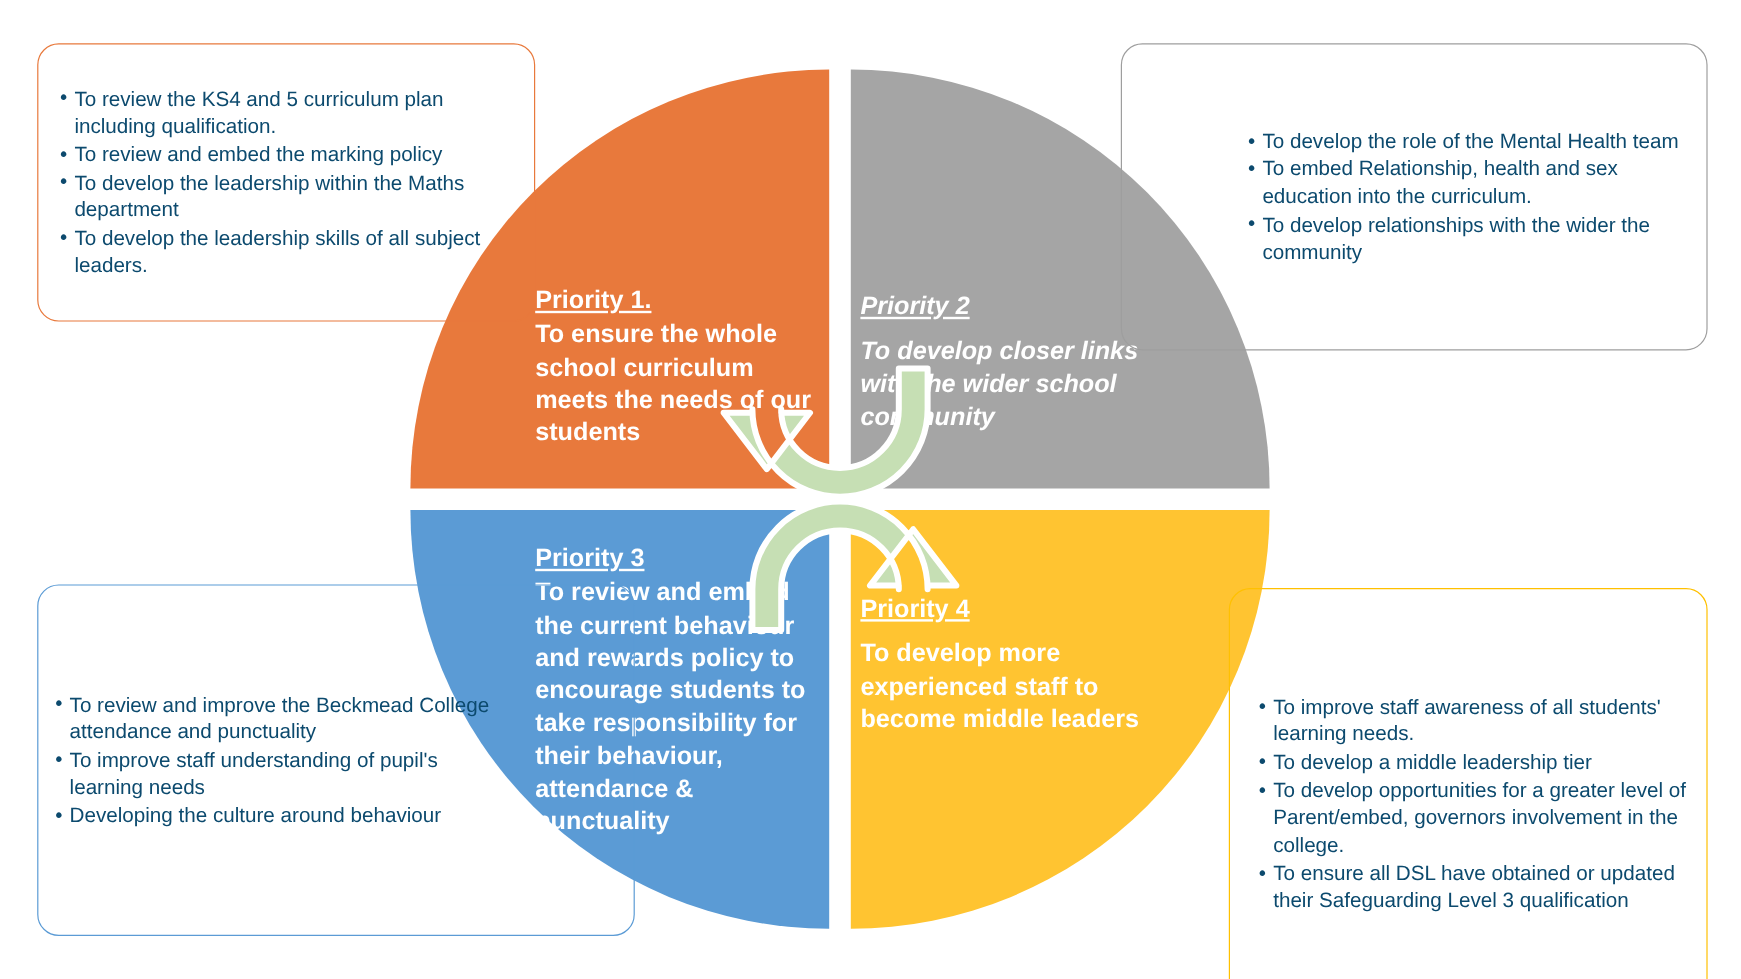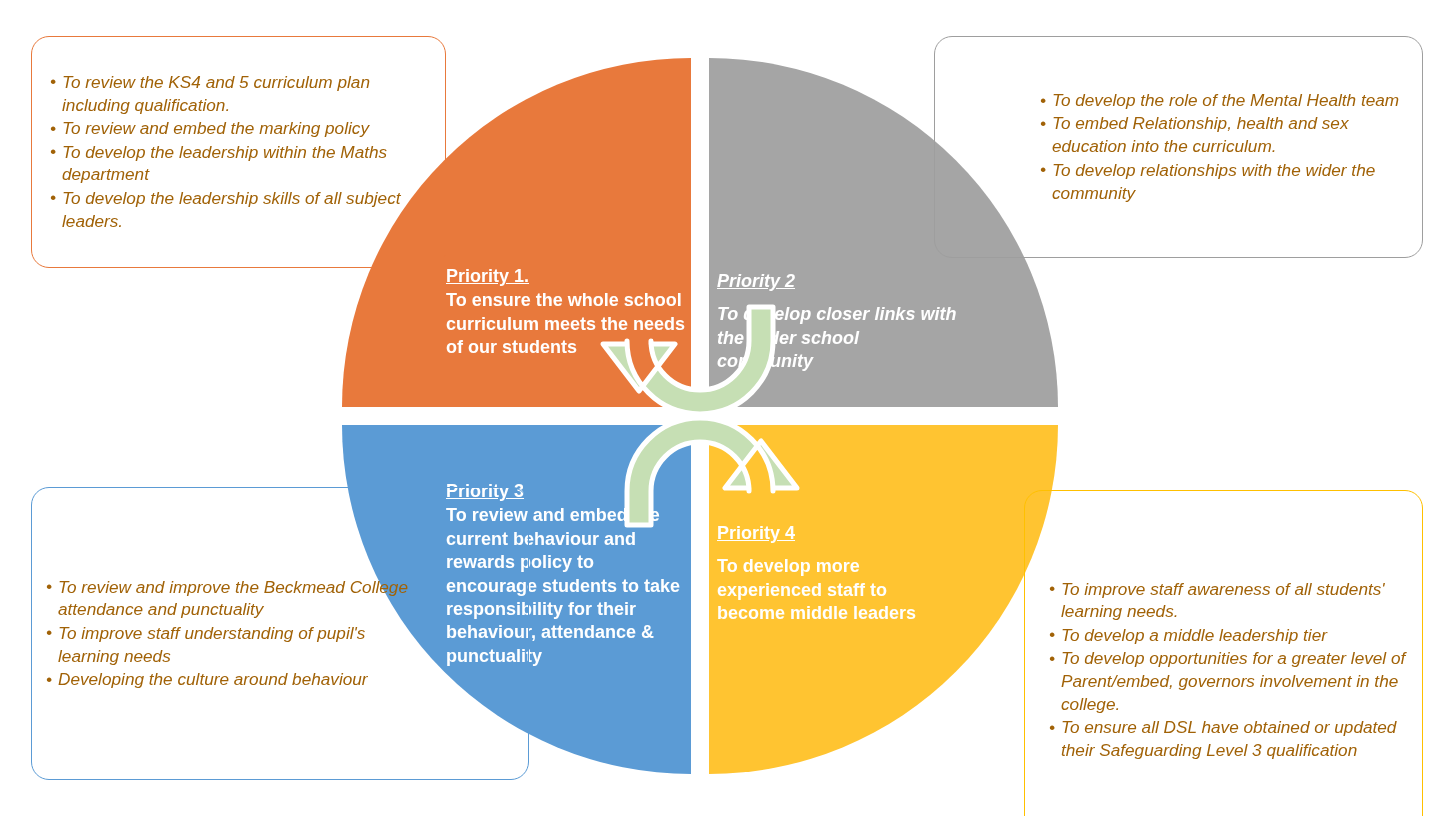--- a/index.html
+++ b/index.html
@@ -36,38 +36,37 @@
     width: 100%;
     padding: 0 14px 0 18px;
   }
   .bullet-list {
     list-style: none;
     margin: 0;
     padding: 0;
   }
   .bullet-list li {
     position: relative;
-    color: #a16207;
+    color: #0c4a6e;
     font-size: 17.2px;
     line-height: 1.33;
     padding-left: 12px;
     margin: 0 0 0.5px 0;
-    font-style: italic;
   }
   .bullet-list li::before {
     content: "\2022";
     position: absolute;
     left: 0;
     top: -0.5px;
     font-size: 17.2px;
     line-height: 1.33;
   }
 
   #callout-p1 { left: 31px;   top: 36px;  width: 415px; height: 232px; border-color: #E8793C; }
-  #callout-p2 { left: 934px;  top: 36px;  width: 489px; height: 222px; border-color: #9e9e9e; }
+  #callout-p2 { left: 934px;  top: 36px;  width: 489px; height: 256px; border-color: #9e9e9e; }
   #callout-p3 { left: 31px;   top: 487px; width: 498px; height: 293px; border-color: #5B9BD5; }
   #callout-p4 { left: 1024px; top: 490px; width: 399px; height: 360px; border-color: #FFC000; }
 
   #callout-p1 .inner { padding-right: 26px; }
   #callout-p2 .inner { padding-left: 105px; padding-right: 22px; }
   #callout-p3 .inner { padding-left: 14px;  padding-right: 110px; }
   #callout-p4 .inner { padding-left: 24px;  padding-right: 12px; }
 
   
   #wheel {
@@ -85,25 +84,24 @@
     box-sizing: border-box;
   }
   #quad-1 { left: 0px;   top: 0px;   background: #E8793C; border-radius: 349px 0 0 0; }
   #quad-2 { left: 367px; top: 0px;   background: #A5A5A5; border-radius: 0 349px 0 0; }
   #quad-3 { left: 0px;   top: 367px; background: #5B9BD5; border-radius: 0 0 0 349px; }
   #quad-4 { left: 367px; top: 367px; background: #FFC431; border-radius: 0 0 349px 0; }
 
   .quad-text {
     position: absolute;
     color: #ffffff;
-    font-size: 18px;
+    font-size: 21px;
     line-height: 1.3;
     font-weight: 600;
     width: 243px;
-    margin-top: 28px;
   }
   .quad-text .ptitle {
     display: block;
     font-weight: 700;
     text-decoration: underline;
     margin-bottom: 1px;
   }
   .quad-text .pgap { display: block; height: 9px; }
   .quad-text .pbody { display: block; }
 

